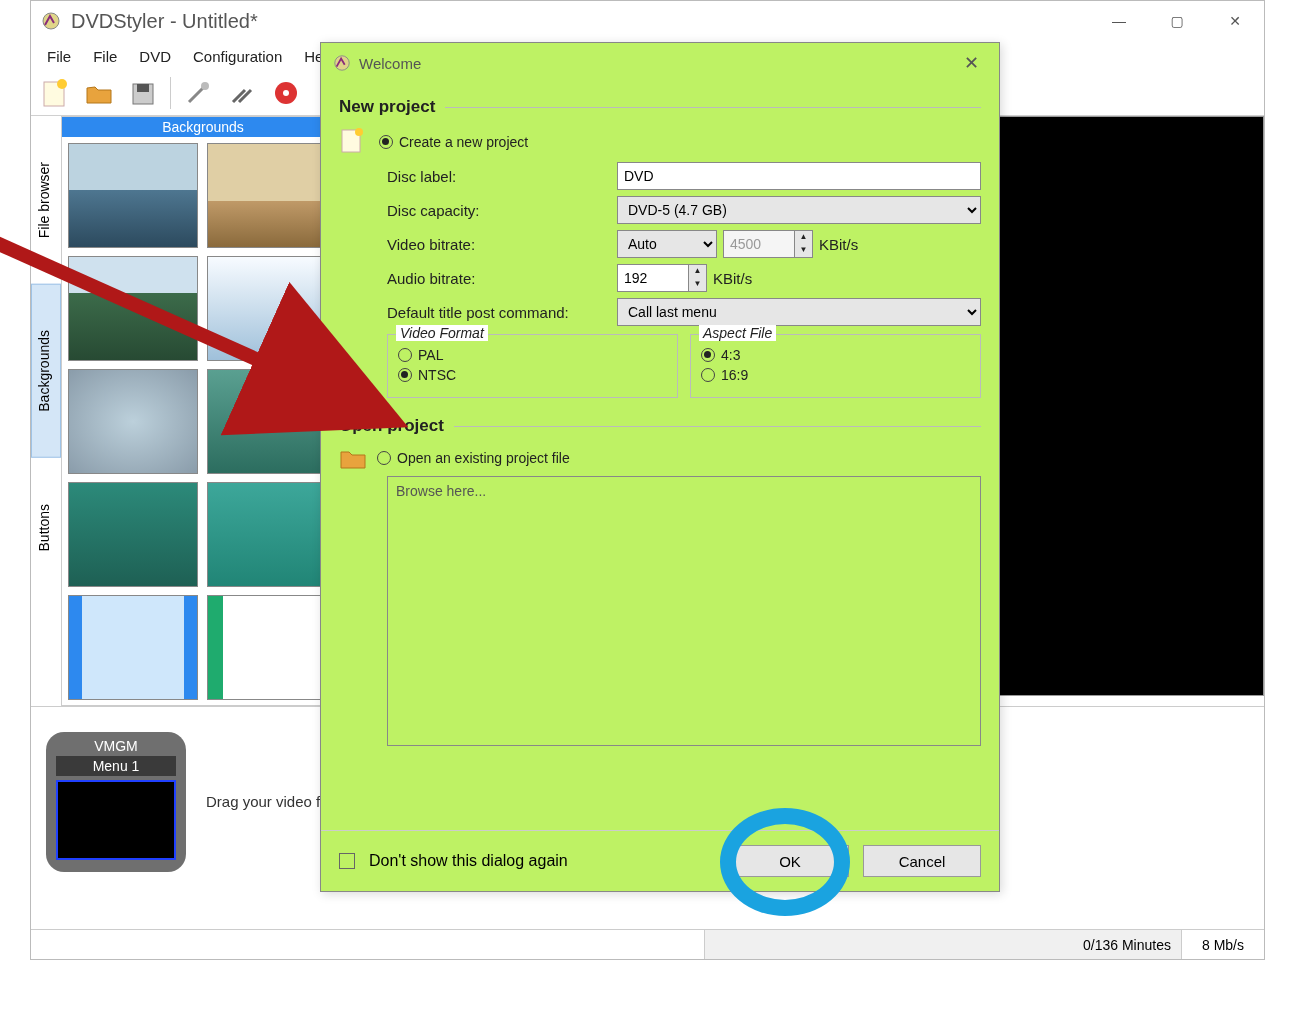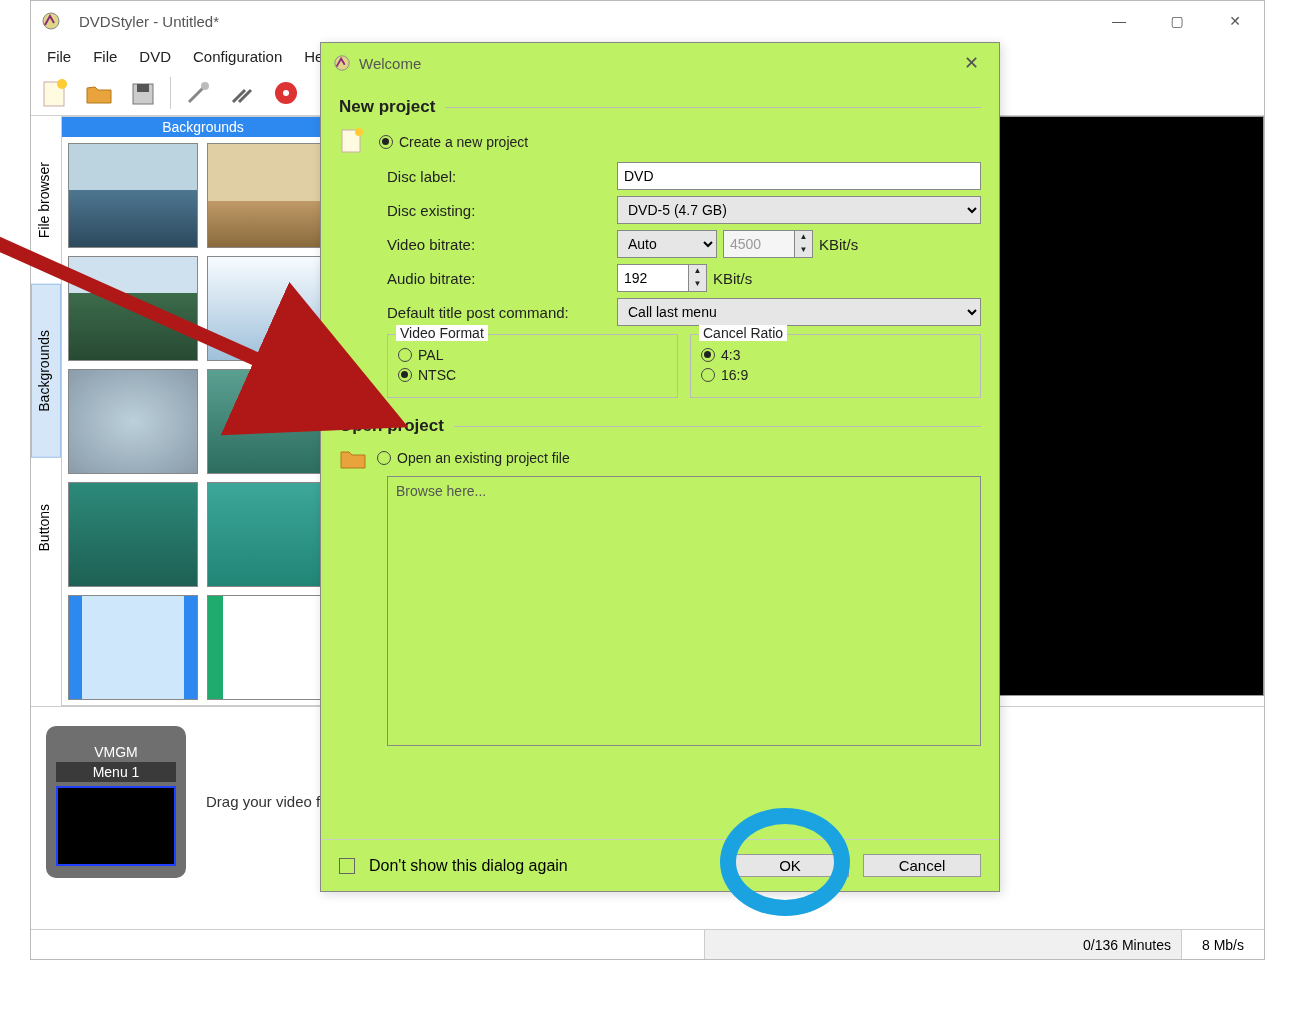--- a/index.html
+++ b/index.html
@@ -2,21 +2,21 @@
 <html><head>
 <meta charset="utf-8">
 <style>
 * { box-sizing: border-box; margin: 0; padding: 0; font-family: "Segoe UI", Tahoma, sans-serif; }
 body { background: #fff; width: 1296px; height: 1012px; overflow: hidden; position: relative; }
 
 
 .app-window { position: absolute; left: 30px; top: 0; width: 1235px; height: 960px; border: 1px solid #bbb; background: #fff; }
 .titlebar { height: 40px; display: flex; align-items: center; padding: 0 10px; background: #fff; }
 .titlebar .app-icon { width: 20px; height: 20px; margin-right: 10px; }
-.titlebar .title { color: #555; font-size: 15px; margin-left: 8px; }
+.titlebar .title { color: #555; font-size: 20px; }
 .win-controls { position: absolute; right: 0; top: 0; display: flex; }
 .win-btn { width: 58px; height: 40px; display: flex; align-items: center; justify-content: center; color: #555; font-size: 14px; }
 .menubar { height: 30px; display: flex; align-items: center; padding: 0 6px; gap: 2px; font-size: 15px; color: #222; }
 .menubar span { padding: 4px 10px; }
 .toolbar { height: 45px; display: flex; align-items: center; padding: 0 4px; gap: 4px; border-bottom: 1px solid #d0d0d0; }
 .tb-btn { width: 40px; height: 40px; display: flex; align-items: center; justify-content: center; }
 .tb-sep { width: 1px; height: 32px; background: #ccc; margin: 0 3px; }
 
 .main-area { display: flex; height: 590px; }
 .sidetabs { width: 30px; display: flex; flex-direction: column; }
@@ -35,21 +35,21 @@
 .t6 { background: linear-gradient(#5aa091, #2c6d5f); }
 .t7 { background: linear-gradient(#2c8a7a, #1e6054); }
 .t8 { background: linear-gradient(#3da79a, #218576); }
 .t9 { background: linear-gradient(90deg,#2d89ef 10%,#cfe7fb 10%,#cfe7fb 90%,#2d89ef 90%); }
 .t10 { background: linear-gradient(90deg,#1fab6e 12%,#fff 12%); }
 
 .preview { flex: 1; background: #fff; position: relative; }
 .preview-inner { position: absolute; left: 10px; top: 0; right: 0; bottom: 10px; background: #000; border: 1px solid #999; }
 
 .bottom-strip { height: 190px; border-top: 1px solid #ccc; display: flex; align-items: center; padding: 8px 15px; gap: 20px; }
-.vmgm-card { width: 140px; background: #6f6f6f; border-radius: 10px; padding: 18px 10px 12px; color: #fff; text-align: center; }
+.vmgm-card { width: 140px; background: #6f6f6f; border-radius: 18px; padding: 6px 10px 12px; color: #fff; text-align: center; }
 .vmgm-card .head { font-size: 14px; margin-bottom: 2px; }
 .vmgm-card .menu-lbl { background: #3a3a3a; font-size: 14px; padding: 2px 0; }
 .vmgm-card .menu-thumb { width: 100%; height: 80px; background: #000; border: 2px solid #2040ff; margin-top: 4px; }
 .drag-text { font-size: 15px; color: #333; }
 
 .statusbar { position: absolute; bottom: 0; left: 0; right: 0; height: 30px; border-top: 1px solid #ccc; display: flex; align-items: center; font-size: 14px; }
 .status-seg { border-left: 1px solid #ccc; padding: 0 20px; height: 100%; display: flex; align-items: center; }
 .status-seg.prog { width: 477px; background: #f0f0f0; position: relative; padding: 0; }
 .status-seg.prog span { position: absolute; right: 10px; }
 
@@ -66,30 +66,30 @@
 input[type=text], select { height: 28px; border: 1px solid #888; padding: 0 6px; font-size: 14px; background: #fff; }
 select { background: #e6e6e6; }
 .spin { display: flex; align-items: center; border: 1px solid #888; height: 28px; background: #fff; }
 .spin input { border: none; width: 70px; height: 26px; padding: 0 6px; font-size: 14px; }
 .spin .btns { display: flex; flex-direction: column; width: 18px; border-left: 1px solid #888; }
 .spin .btns span { height: 13px; font-size: 8px; text-align: center; line-height: 12px; background: #e6e6e6; }
 .spin.disabled input { color: #999; background: #f5f5f5; }
 
 .groups { display: flex; gap: 12px; margin-top: 8px; }
 .group { flex: 1; border: 1px solid #bbb; padding: 8px 10px 10px; position: relative; }
-.group .glabel { position: absolute; top: -10px; left: 8px; background: #fff; padding: 0 4px; font-size: 14px; }
+.group .glabel { position: absolute; top: -10px; left: 8px; background: #fff; padding: 0 4px; font-size: 14px; font-style: italic; }
 .radio { display: flex; align-items: center; gap: 6px; font-size: 14px; margin: 4px 0; }
 .radio .dot { width: 14px; height: 14px; border: 1.5px solid #444; border-radius: 50%; display: inline-block; position: relative; }
 .radio.sel .dot::after { content:""; position:absolute; left:2px; top:2px; width:7px; height:7px; background:#222; border-radius:50%; }
 
 .file-list { border: 1px solid #888; height: 270px; margin-top: 4px; padding: 6px 8px; font-size: 14px; color: #555; }
 .dlg-footer { border-top: 1px solid #ccc; padding: 14px 18px; display: flex; align-items: center; gap: 14px; }
 .cb { width: 16px; height: 16px; border: 1px solid #666; display: inline-block; }
 .dlg-footer .spacer { flex: 1; }
-.btn { width: 118px; height: 23px; border: 1px solid #999; background: #e6e6e6; font-size: 15px; }
+.btn { width: 118px; height: 32px; border: 1px solid #999; background: #e6e6e6; font-size: 15px; }
 
 
 .arrow-svg { position: absolute; left: -10px; top: 210px; pointer-events: none; }
 .circle-ann { position: absolute; left: 720px; top: 808px; width: 130px; height: 108px; border: 16px solid #1aa3e0; border-radius: 50%; pointer-events: none; }
 
 
 .ico-new svg, .ico-open svg, .app-icon svg { width: 100%; height: 100%; }
 .folder-ico { width: 28px; height: 24px; }
 </style>
 </head>
@@ -230,21 +230,21 @@
     </div>
 
     <div style="padding-left:48px">
       <div class="row">
           <span class="lbl">Disc label:</span>
         <div class="ctl">
             <input type="text" style="width: 100%;" value="DVD">
           </div>
       </div>
       <div class="row">
-          <span class="lbl">Disc existing:</span>
+          <span class="lbl">Disc capacity:</span>
         <div class="ctl">
             <select style="width:100%"><option>DVD-5 (4.7 GB)</option></select>
           </div>
       </div>
       <div class="row">
           <span class="lbl">Video bitrate:</span>
         <div class="ctl">
           <select style="width:100px"><option>Auto</option></select>
           <div class="spin disabled">
               <input disabled="" value="4500" style="">
@@ -282,21 +282,21 @@
           <div class="radio">
               <span class="dot"></span>
               <span>PAL</span>
             </div>
           <div class="radio sel">
               <span class="dot"></span>
               <span>NTSC</span>
             </div>
         </div>
         <div class="group">
-          <span class="glabel">Cancel Ratio</span>
+          <span class="glabel">Aspect File</span>
           <div class="radio sel">
               <span class="dot"></span>
               <span>4:3</span>
             </div>
           <div class="radio">
               <span class="dot"></span>
               <span>16:9</span>
             </div>
         </div>
       </div>

